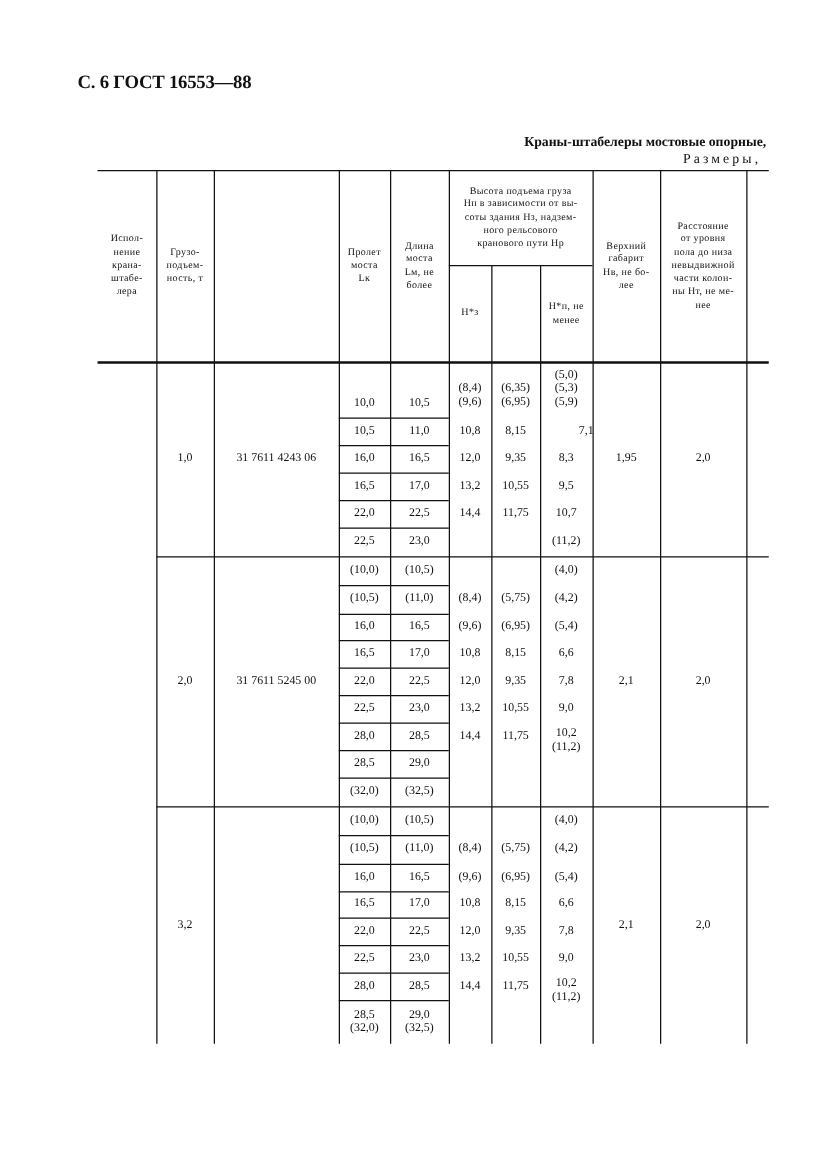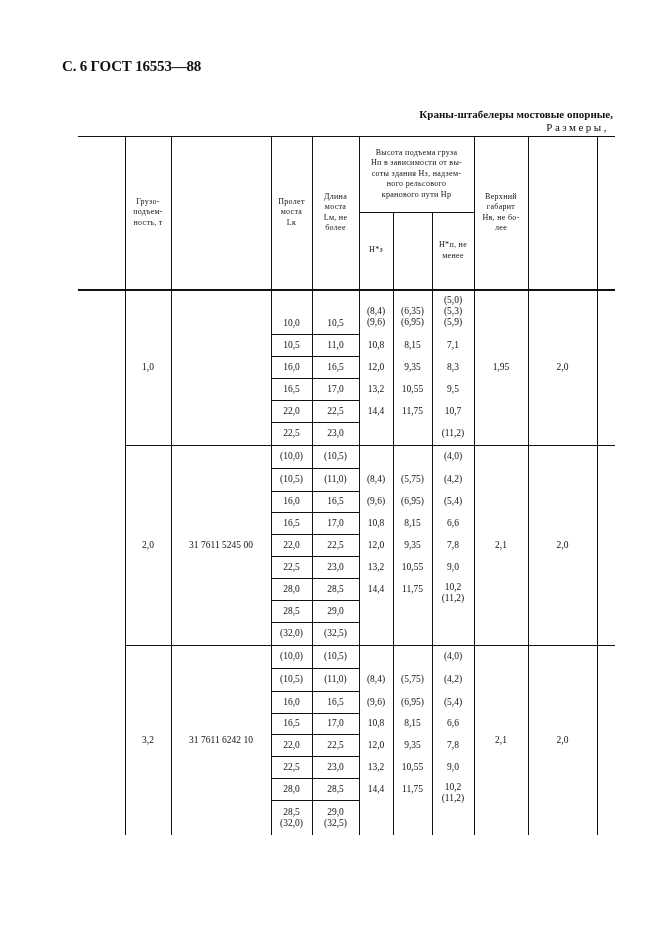--- a/index.html
+++ b/index.html
@@ -23,20 +23,29 @@
 </head>
 <body>
 
 <div class="page-header">С. 6 ГОСТ 16553—88</div>
 <div class="table-title">Краны-штабелеры мостовые опорные,</div>
 <div class="table-subtitle">Размеры,</div>
 
 <div class="tbl" id="tbl">
     <div class="hl" style="left: 78px; top: 136px; width: 537px;"></div>
     <div class="hl thick" style="left: 78px; top: 289px; width: 537px;"></div>
+    <div class="cell hcell" style="left: 78px; top: 136px; width: 47px; height: 153px;">
+      <div class="stack">
+        <span>Испол-</span>
+        <span>нение</span>
+        <span>крана-</span>
+        <span>штабе-</span>
+        <span>лера</span>
+      </div>
+    </div>
     <div class="cell hcell" style="left: 125px; top: 136px; width: 46px; height: 153px;">
       <div class="stack">
         <span>Грузо-</span>
         <span>подъем-</span>
         <span>ность, т</span>
       </div>
     </div>
     <div class="cell hcell" style="left: 271px; top: 136px; width: 41px; height: 153px;">
       <div class="stack">
         <span>Пролет</span>
@@ -73,23 +82,39 @@
       </div>
     </div>
     <div class="cell hcell" style="left: 474px; top: 136px; width: 54px; height: 153px;">
       <div class="stack">
         <span>Верхний</span>
         <span>габарит</span>
         <span>Hв, не бо-</span>
         <span>лее</span>
       </div>
     </div>
+    <div class="cell hcell" style="left: 528px; top: 136px; width: 69px; height: 153px;">
+      <div class="stack">
+        <span>Расстояние</span>
+        <span>от уровня</span>
+        <span>пола до низа</span>
+        <span>невыдвижной</span>
+        <span>части колон-</span>
+        <span>ны Hт, не ме-</span>
+        <span>нее</span>
+      </div>
+    </div>
     <div class="cell" style="left: 125px; top: 289px; width: 46px; height: 156px;">
       <div class="stack">
         <span>1,0</span>
+      </div>
+    </div>
+    <div class="cell" style="left: 171px; top: 289px; width: 100px; height: 156px;">
+      <div class="stack">
+        <span>31 7611 4243 06</span>
       </div>
     </div>
     <div class="cell" style="left: 474px; top: 289px; width: 54px; height: 156px;">
       <div class="stack">
         <span>1,95</span>
       </div>
     </div>
     <div class="cell" style="left: 528px; top: 289px; width: 69px; height: 156px;">
       <div class="stack">
         <span>2,0</span>
@@ -138,21 +163,21 @@
     <div class="cell" style="left: 359px; top: 334px; width: 34px; height: 22px;">
       <div class="stack">
         <span>10,8</span>
       </div>
     </div>
     <div class="cell" style="left: 393px; top: 334px; width: 39px; height: 22px;">
       <div class="stack">
         <span>8,15</span>
       </div>
     </div>
-    <div class="cell" style="left: 432px; top: 334px; width: 42px; height: 22px;">
+    <div class="cell" style="left: 448px; top: 334px; width: 42px; height: 22px;">
       <div class="stack">
         <span>7,1</span>
       </div>
     </div>
     <div class="hl" style="left: 271px; top: 356px; width: 88px;"></div>
     <div class="cell" style="left: 271px; top: 356px; width: 41px; height: 22px;">
       <div class="stack">
         <span>16,0</span>
       </div>
     </div>
@@ -456,25 +481,20 @@
     </div>
     <div class="cell" style="left: 312px; top: 622px; width: 47px; height: 23px;">
       <div class="stack">
         <span>(32,5)</span>
       </div>
     </div>
     <div class="hl" style="left: 125px; top: 645px; width: 490px;"></div>
     <div class="cell" style="left: 125px; top: 645px; width: 46px; height: 190px;">
       <div class="stack">
         <span>3,2</span>
-      </div>
-    </div>
-    <div class="cell" style="left: 171px; top: 645px; width: 100px; height: 190px;">
-      <div class="stack">
-        <span>31 7611 6242 10</span>
       </div>
     </div>
     <div class="cell" style="left: 474px; top: 645px; width: 54px; height: 190px;">
       <div class="stack">
         <span>2,1</span>
       </div>
     </div>
     <div class="cell" style="left: 528px; top: 645px; width: 69px; height: 190px;">
       <div class="stack">
         <span>2,0</span>

